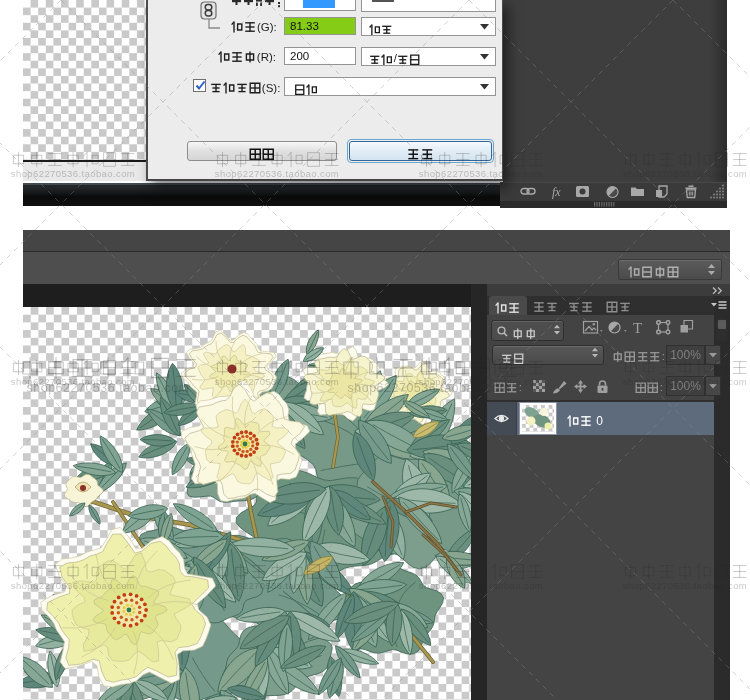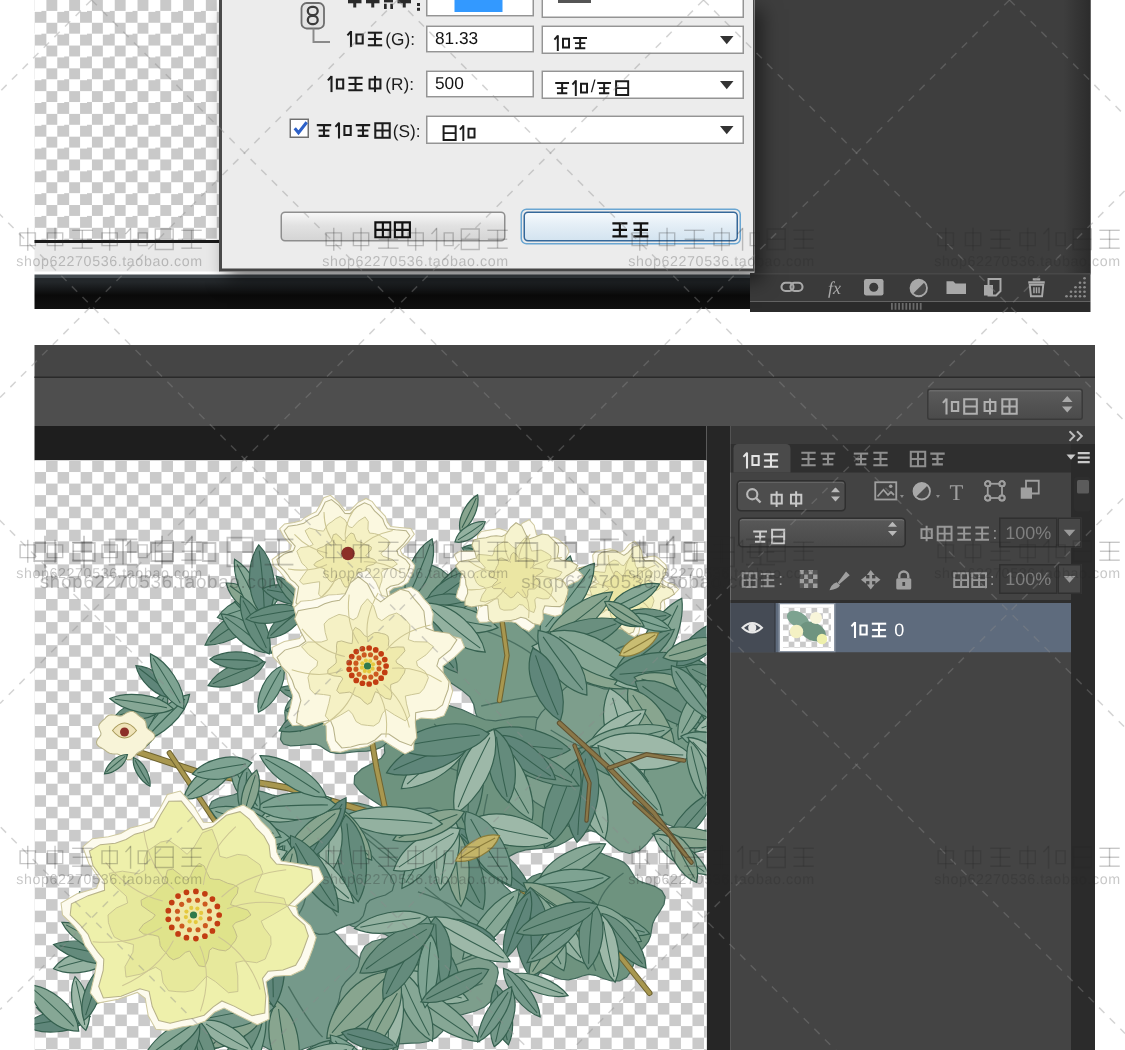--- a/index.html
+++ b/index.html
@@ -93,21 +93,21 @@
       <div style="position:absolute;left:83px;top:17px;height:17px;line-height:17px;white-space:nowrap;"><svg width="12" height="12" viewBox="0 0 10 10" style="vertical-align:-2px;margin-right:0.96px" fill="none" stroke="#1c1c1c" stroke-width="1.15">
           <path d="M2.5,0.5 V9.5"></path>
           <path d="M5.5,2.5 H9 V7.5 H5.5 Z"></path>
           <path d="M0.5,3 L2.5,0.8"></path>
         </svg><svg width="12" height="12" viewBox="0 0 10 10" style="vertical-align:-2px;margin-right:0.96px" fill="none" stroke="#1c1c1c" stroke-width="1.15">
           <path d="M1,1.5 H9"></path>
           <path d="M1.2,5 H8.8"></path>
           <path d="M1,8.5 H9"></path>
           <path d="M5,1.5 V8.5"></path>
         </svg><span style="color:#1c1c1c;font-size:11.5px">(G):</span></div>
-      <div class="abs" style="left:136px;top:17px;width:72px;height:18px;background:#ffffff;border:1px solid #949494;font-size:11.5px;color:#111;line-height:17px;padding-left:5px">81.33</div>
+      <div class="abs" style="left:136px;top:17px;width:72px;height:18px;background:#84cc16;border:1px solid #949494;font-size:11.5px;color:#111;line-height:17px;padding-left:5px">81.33</div>
       <div class="abs" style="left:213px;top:17px;width:135px;height:19px;background:#fff;border:1px solid #949494;line-height:18px;padding-left:7px"><svg width="11.5" height="11.5" viewBox="0 0 10 10" style="vertical-align:-3px;margin-right:0.92px" fill="none" stroke="#1c1c1c" stroke-width="1.15">
           <path d="M2.5,0.5 V9.5"></path>
           <path d="M5.5,2.5 H9 V7.5 H5.5 Z"></path>
           <path d="M0.5,3 L2.5,0.8"></path>
         </svg><svg width="11.5" height="11.5" viewBox="0 0 10 10" style="vertical-align:-3px;margin-right:0.92px" fill="none" stroke="#1c1c1c" stroke-width="1.15">
           <path d="M1,2 H9"></path>
           <path d="M5,2 V8"></path>
           <path d="M2,8 H8"></path>
           <path d="M2,5 H8"></path>
         </svg></div>
@@ -120,21 +120,21 @@
           <path d="M0.5,3 L2.5,0.8"></path>
         </svg><svg width="12" height="12" viewBox="0 0 10 10" style="vertical-align:-2px;margin-right:0.96px" fill="none" stroke="#1c1c1c" stroke-width="1.15">
           <path d="M1,1.5 H9"></path>
           <path d="M1.2,5 H8.8"></path>
           <path d="M1,8.5 H9"></path>
           <path d="M5,1.5 V8.5"></path>
         </svg><svg width="12" height="12" viewBox="0 0 10 10" style="vertical-align:-2px;margin-right:0.96px" fill="none" stroke="#1c1c1c" stroke-width="1.15">
           <path d="M5,0.5 V9.5"></path>
           <path d="M2,2.5 H8 V7.5 H2 Z"></path>
         </svg><span style="color:#1c1c1c;font-size:11.5px">(R):</span></div>
-      <div class="abs" style="left:136px;top:47px;width:72px;height:18px;background:#fff;border:1px solid #949494;font-size:11.5px;color:#111;line-height:17px;padding-left:5px">500</div>
+      <div class="abs" style="left:136px;top:47px;width:72px;height:18px;background:#fff;border:1px solid #949494;font-size:11.5px;color:#111;line-height:17px;padding-left:5px">200</div>
       <div class="abs" style="left:213px;top:47px;width:135px;height:19px;background:#fff;border:1px solid #949494;line-height:18px;padding-left:7px"><svg width="11.5" height="11.5" viewBox="0 0 10 10" style="vertical-align:-3px;margin-right:0.92px" fill="none" stroke="#1c1c1c" stroke-width="1.15">
           <path d="M1,2 H9"></path>
           <path d="M5,2 V8"></path>
           <path d="M2,8 H8"></path>
           <path d="M2,5 H8"></path>
         </svg><svg width="11.5" height="11.5" viewBox="0 0 10 10" style="vertical-align:-3px;margin-right:0.92px" fill="none" stroke="#1c1c1c" stroke-width="1.15">
           <path d="M2.5,0.5 V9.5"></path>
           <path d="M5.5,2.5 H9 V7.5 H5.5 Z"></path>
           <path d="M0.5,3 L2.5,0.8"></path>
         </svg><span style="color:#1c1c1c;font-size:11.5px">/</span><svg width="11.5" height="11.5" viewBox="0 0 10 10" style="vertical-align:-3px;margin-right:0.92px" fill="none" stroke="#1c1c1c" stroke-width="1.15">

